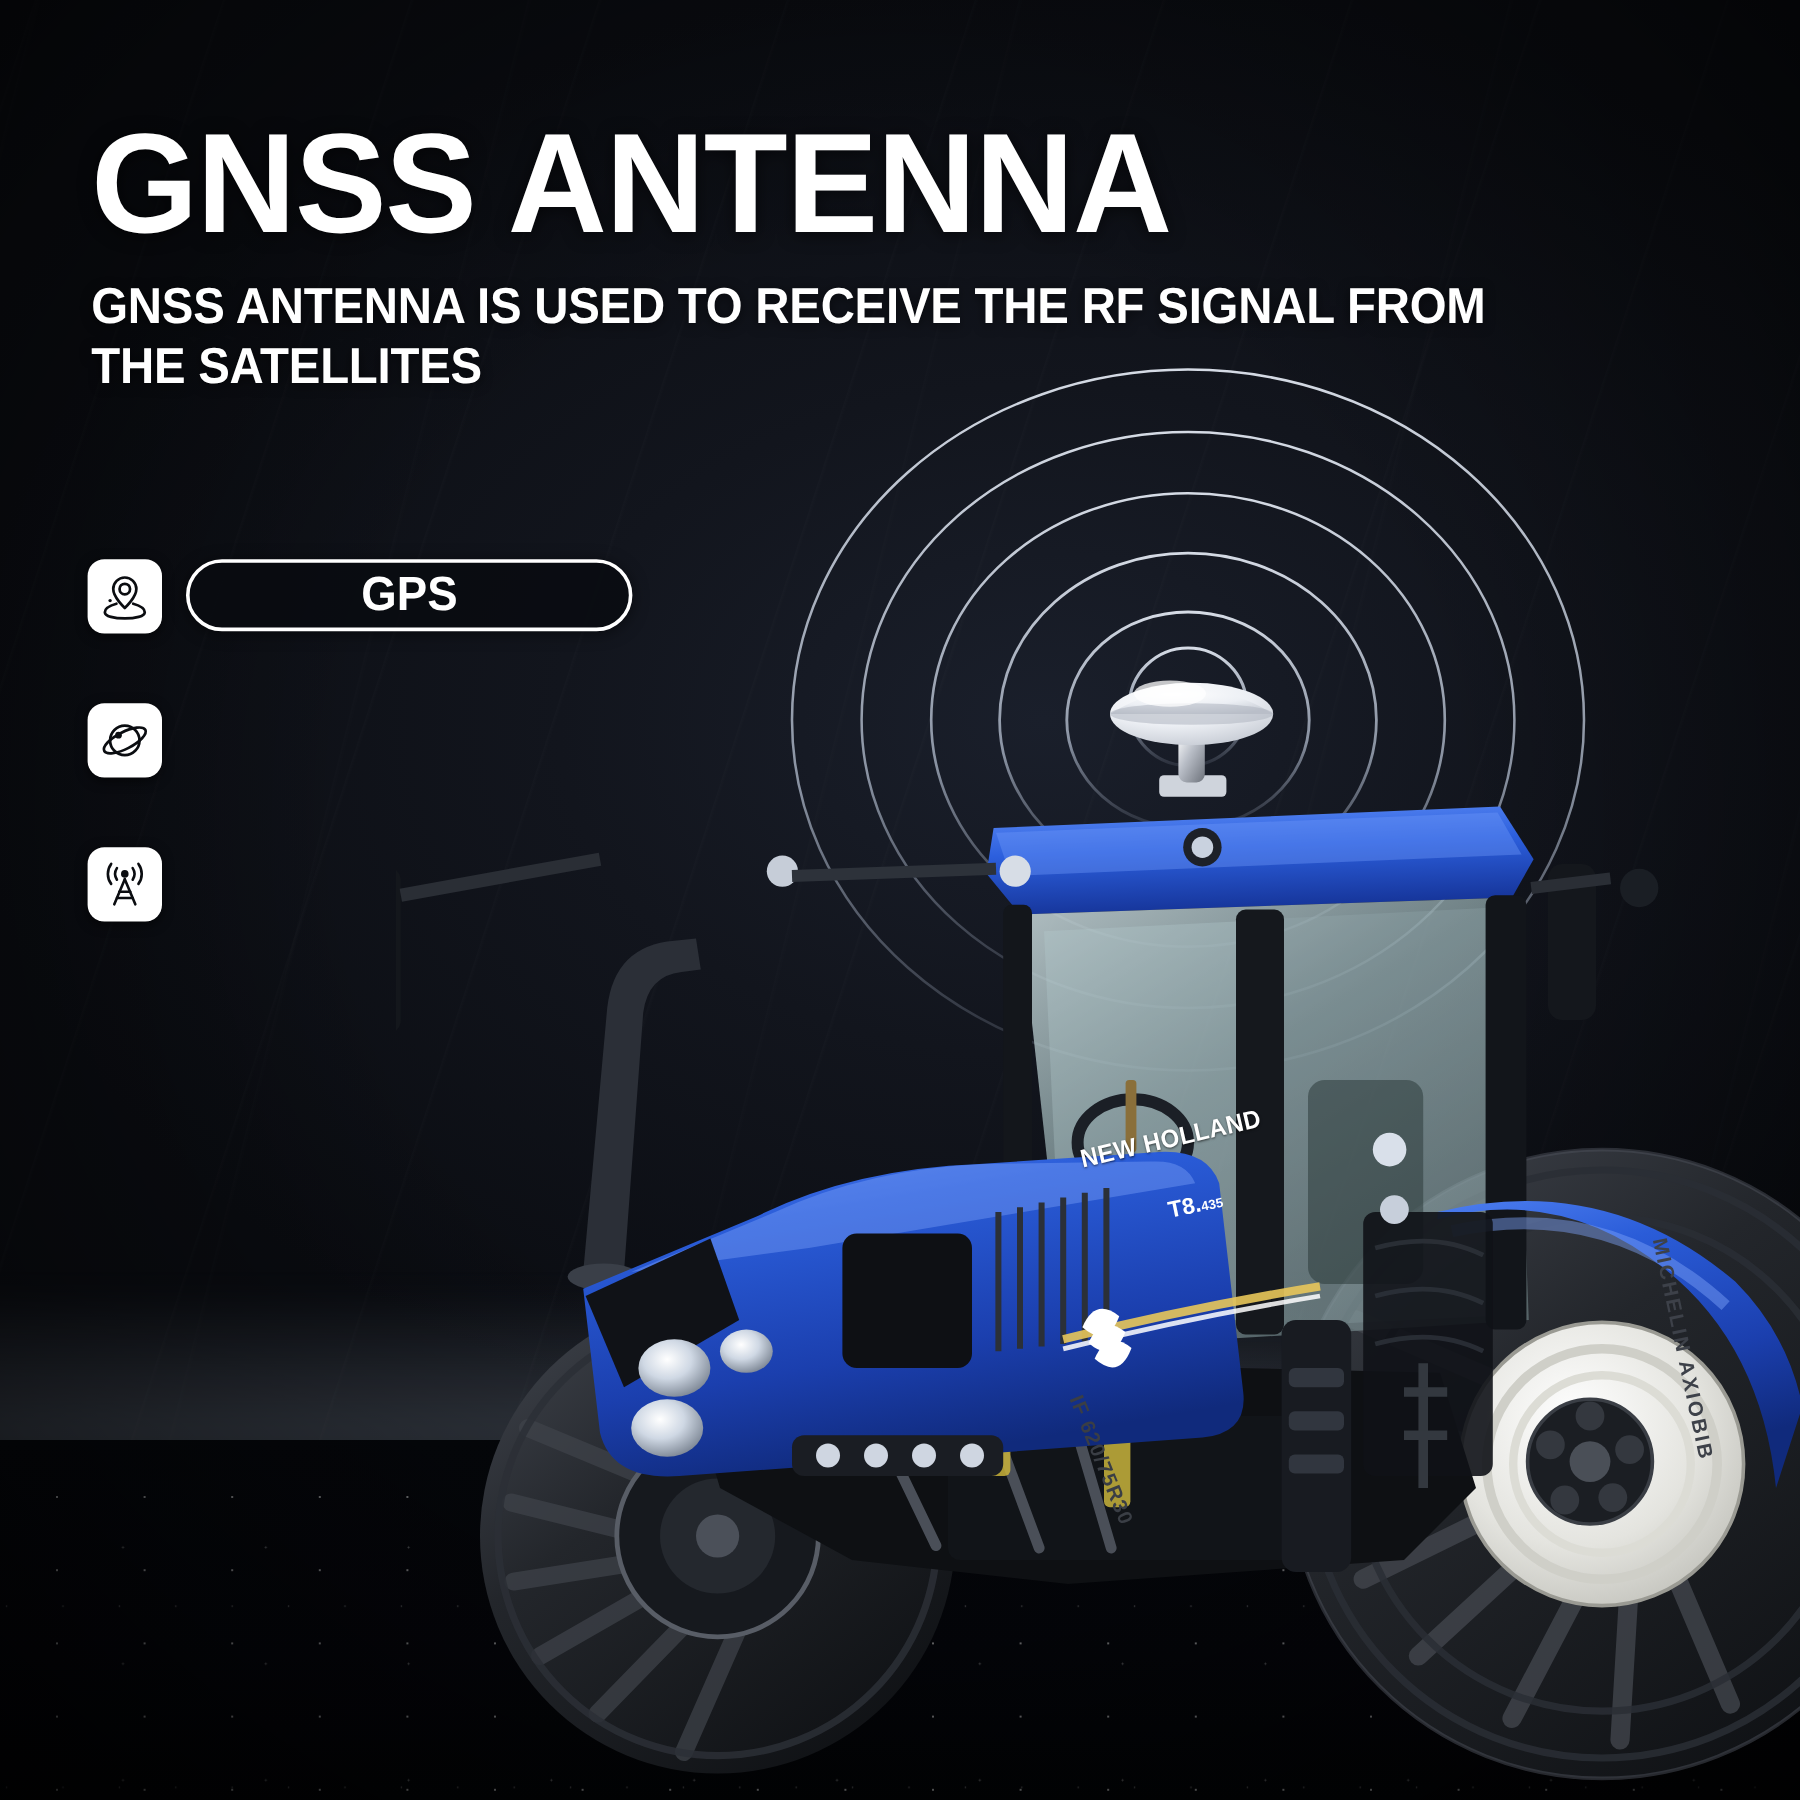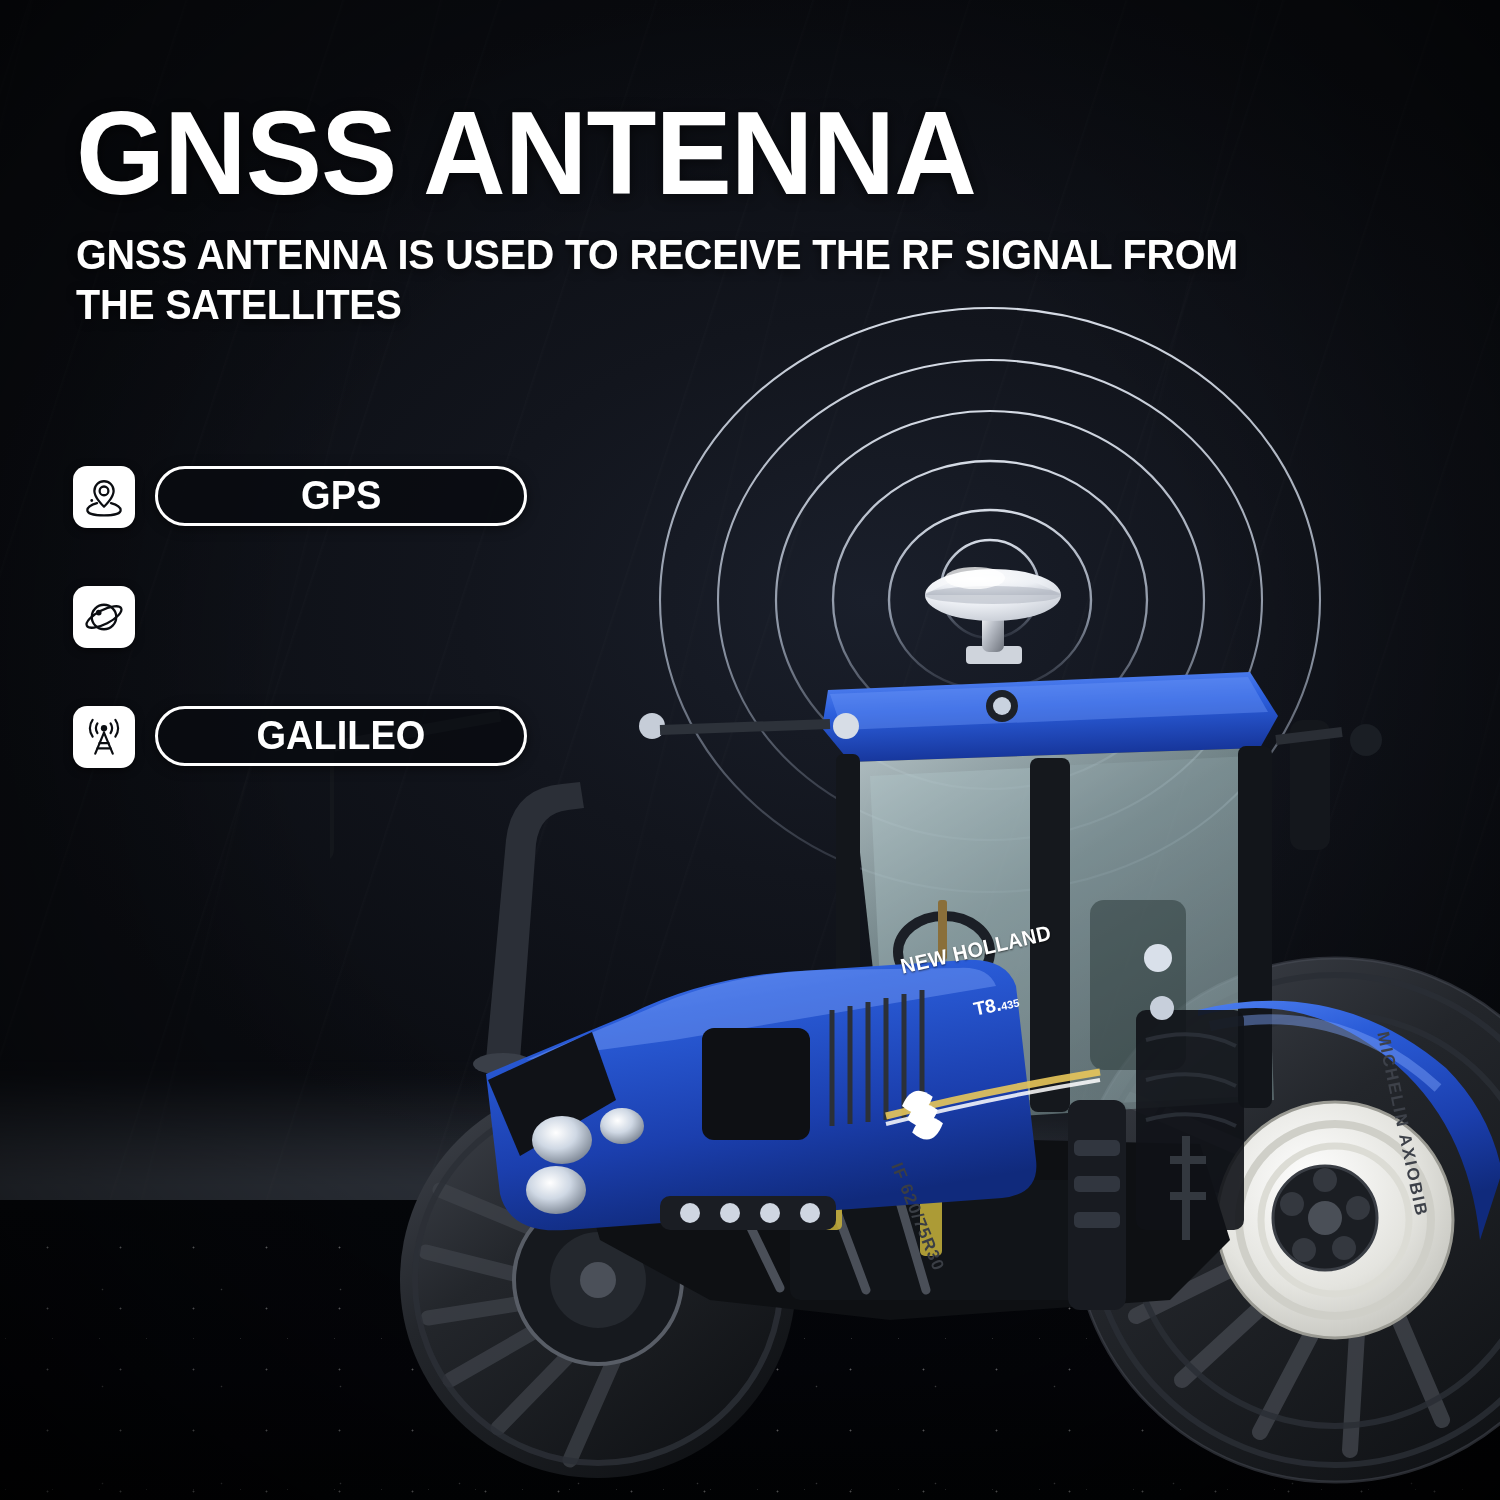--- a/index.html
+++ b/index.html
@@ -508,21 +508,18 @@
           <path d="M16.5 8.5 a10 10 0 0 0 0 11"></path>
           <path d="M31.5 8.5 a10 10 0 0 1 0 11"></path>
           <path d="M11 4.5 a16 16 0 0 0 0 19"></path>
           <path d="M37 4.5 a16 16 0 0 1 0 19"></path>
           <path d="M24 19 L14 43"></path>
           <path d="M24 19 L34 43"></path>
           <path d="M18.8 31 L29.2 31"></path>
           <path d="M16.6 37 L31.4 37"></path>
         </svg>
       </div>
-      <div class="feature-pill">
-        <span>GALILEO</span>
-      </div>
     </div>
 
 
   </div>
 
 </div>
 
 </body></html>

